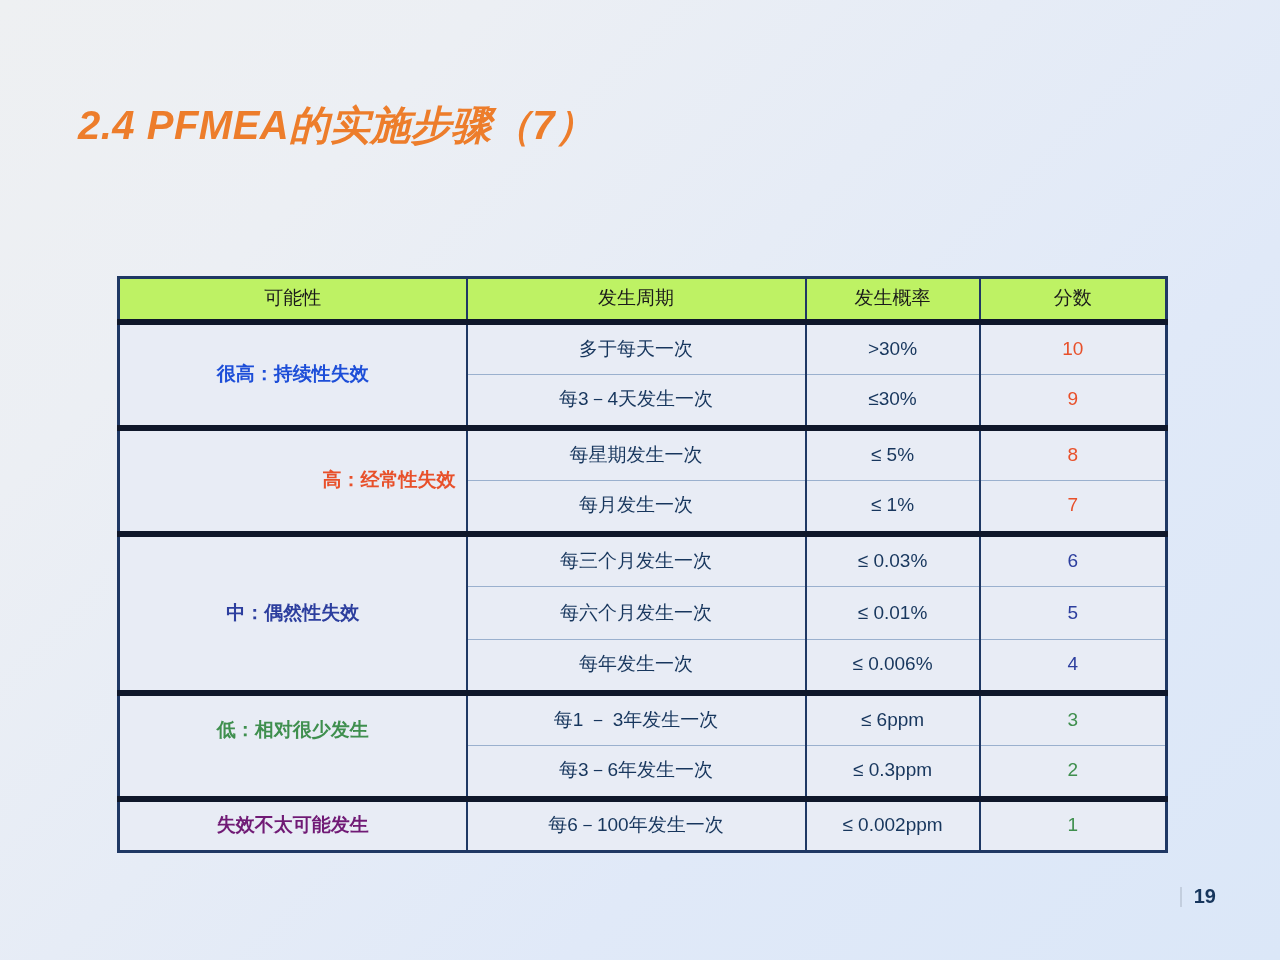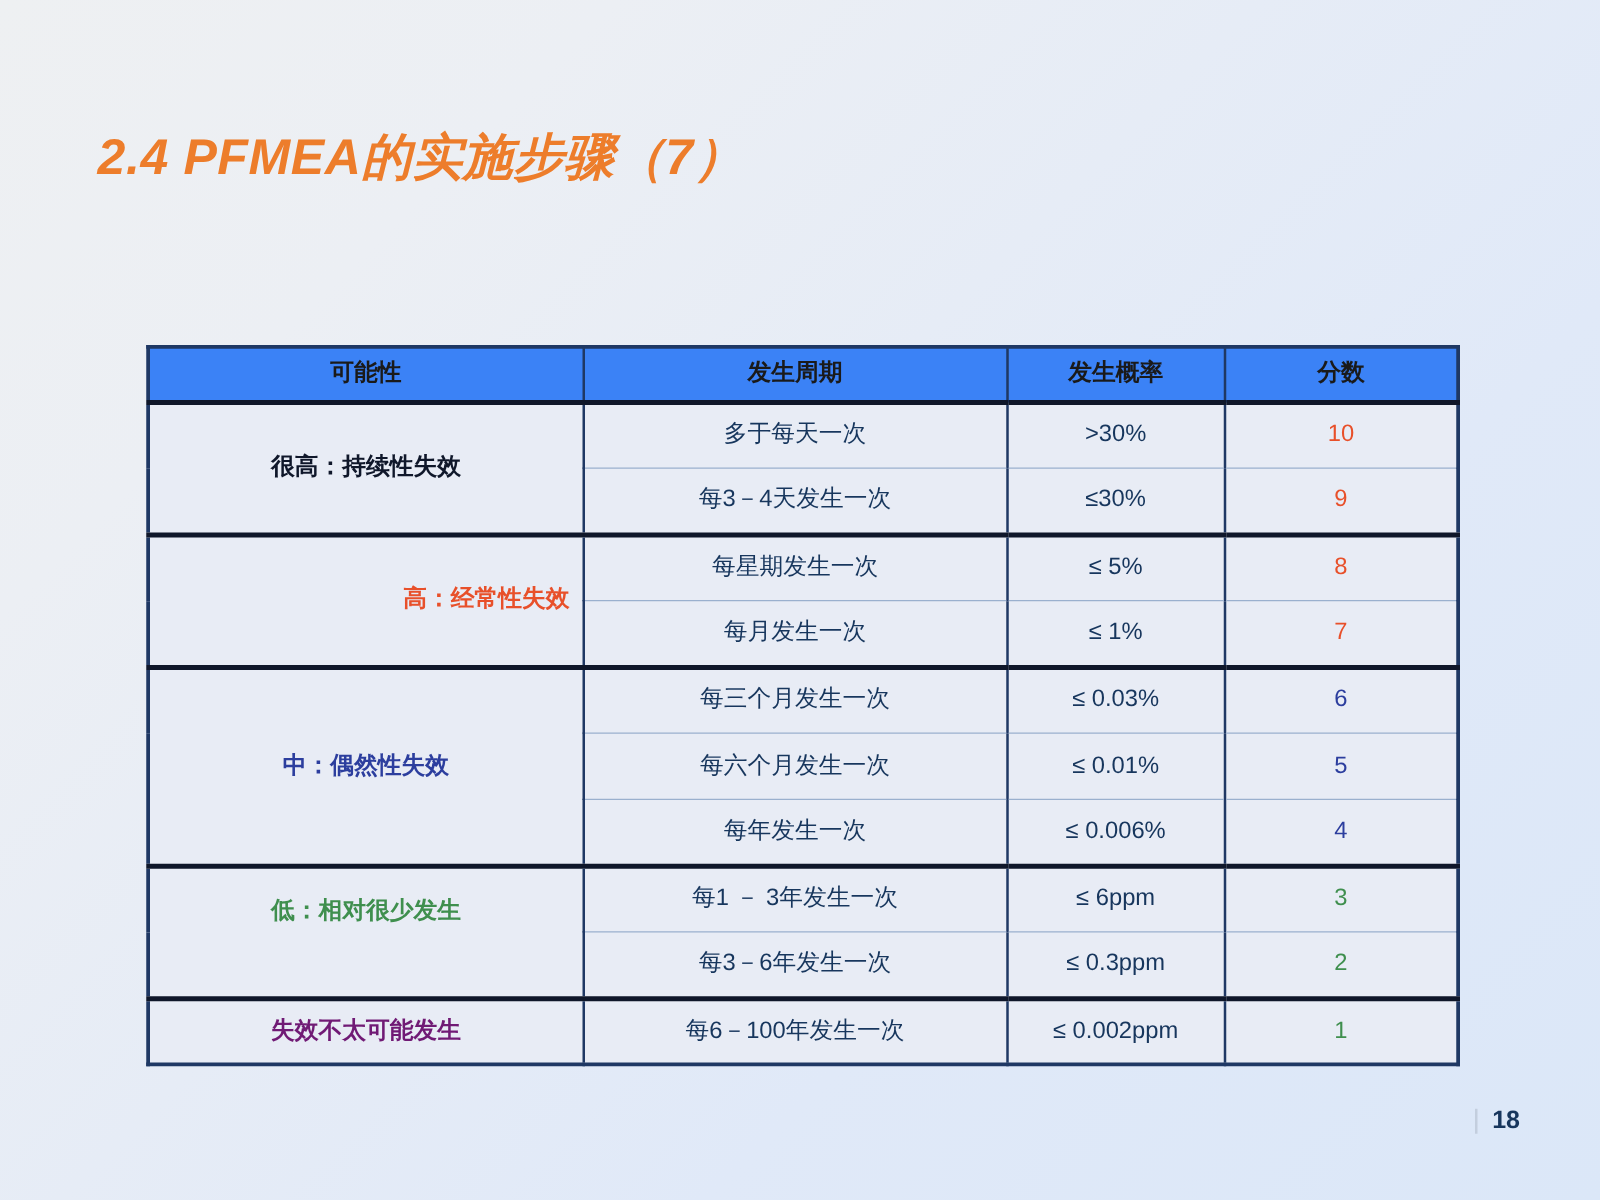--- a/index.html
+++ b/index.html
@@ -79,25 +79,25 @@
     border-right: 2px solid #1F3864;
     padding: 0 10px;
     font-size: 19px;
     color: #17365D;
     vertical-align: middle;
     text-align: center;
     line-height: 1.3;
   }
 
   table.grid thead th {
-    background: #3b82f6;
+    background: #bef264;
     color: #1a1a1a;
     height: 44px;
     font-size: 19px;
-    font-weight: bold;
+    font-weight: normal;
     border-top: none;
     border-bottom: 3px solid #1F3864;
   }
 
   
   td.period {
     text-align: left;
     padding-left: 14px;
     font-size: 20px;
     color: #1F3864;
@@ -106,21 +106,21 @@
   td.prob { font-size: 19px; color: #1F3864; }
   td.score { font-size: 20px; }
 
   td.cat {
     font-size: 19px;
     font-weight: bold;
   }
 
   
   tr.group-start > td,
-  tr.group-start > th { border-top: 4px solid #0f172a; }
+  tr.group-start > th { border-top: 6px solid #0f172a; }
 
   td.cat.top-align { vertical-align: top; padding-top: 22px; }
 
   
   tr.r { height: 53px; }
 
   
   .footer {
     position: absolute;
     right: 64px;
@@ -159,21 +159,21 @@
       <thead>
         <tr>
           <th>可能性</th>
           <th>发生周期</th>
           <th>发生概率</th>
           <th>分数</th>
         </tr>
       </thead>
       <tbody id="tbody">
           <tr class="r group-start">
-            <td class="cat" rowspan="2" style="color: #0f172a; margin-left: 36px;">很高：持续性失效</td>
+            <td class="cat" rowspan="2" style="color: #1d4ed8; margin-left: 36px;">很高：持续性失效</td>
             <td class="period">多于每天一次</td>
             <td class="prob">&gt;30%</td>
             <td class="score" style="color: rgb(232, 80, 42);">10</td>
           </tr>
           <tr class="r">
             <td class="period">每3－4天发生一次</td>
             <td class="prob">≤30%</td>
             <td class="score" style="color: rgb(232, 80, 42);">9</td>
           </tr>
           <tr class="r group-start">
@@ -219,16 +219,16 @@
             <td class="period">每6－100年发生一次</td>
             <td class="prob">≤ 0.002ppm</td>
             <td class="score" style="color: rgb(63, 143, 78);">1</td>
           </tr>
         </tbody>
     </table>
   </div>
 
   <div class="footer">
     <span class="divider"></span>
-    <span class="pageno">18</span>
+    <span class="pageno">19</span>
   </div>
 
 </div>
 
 </body></html>

